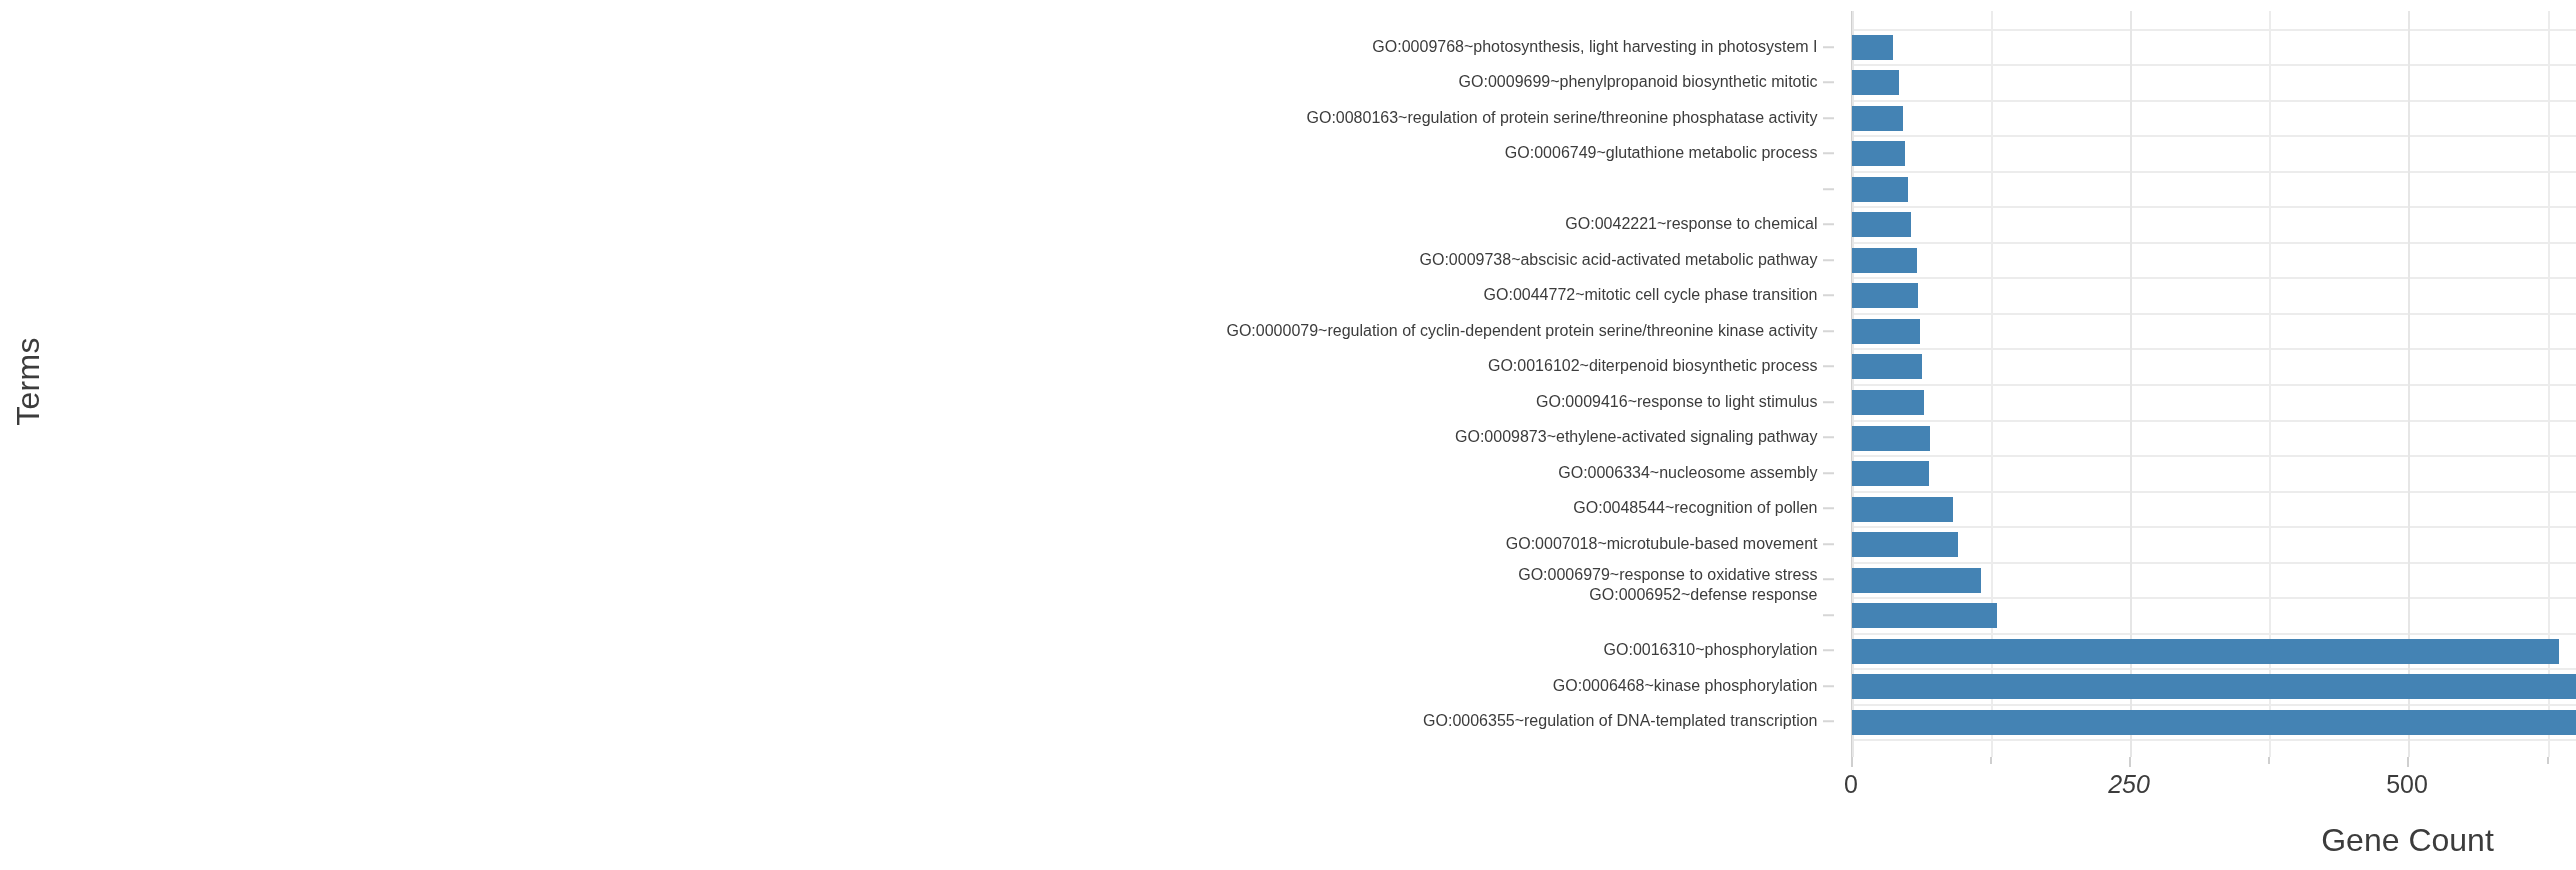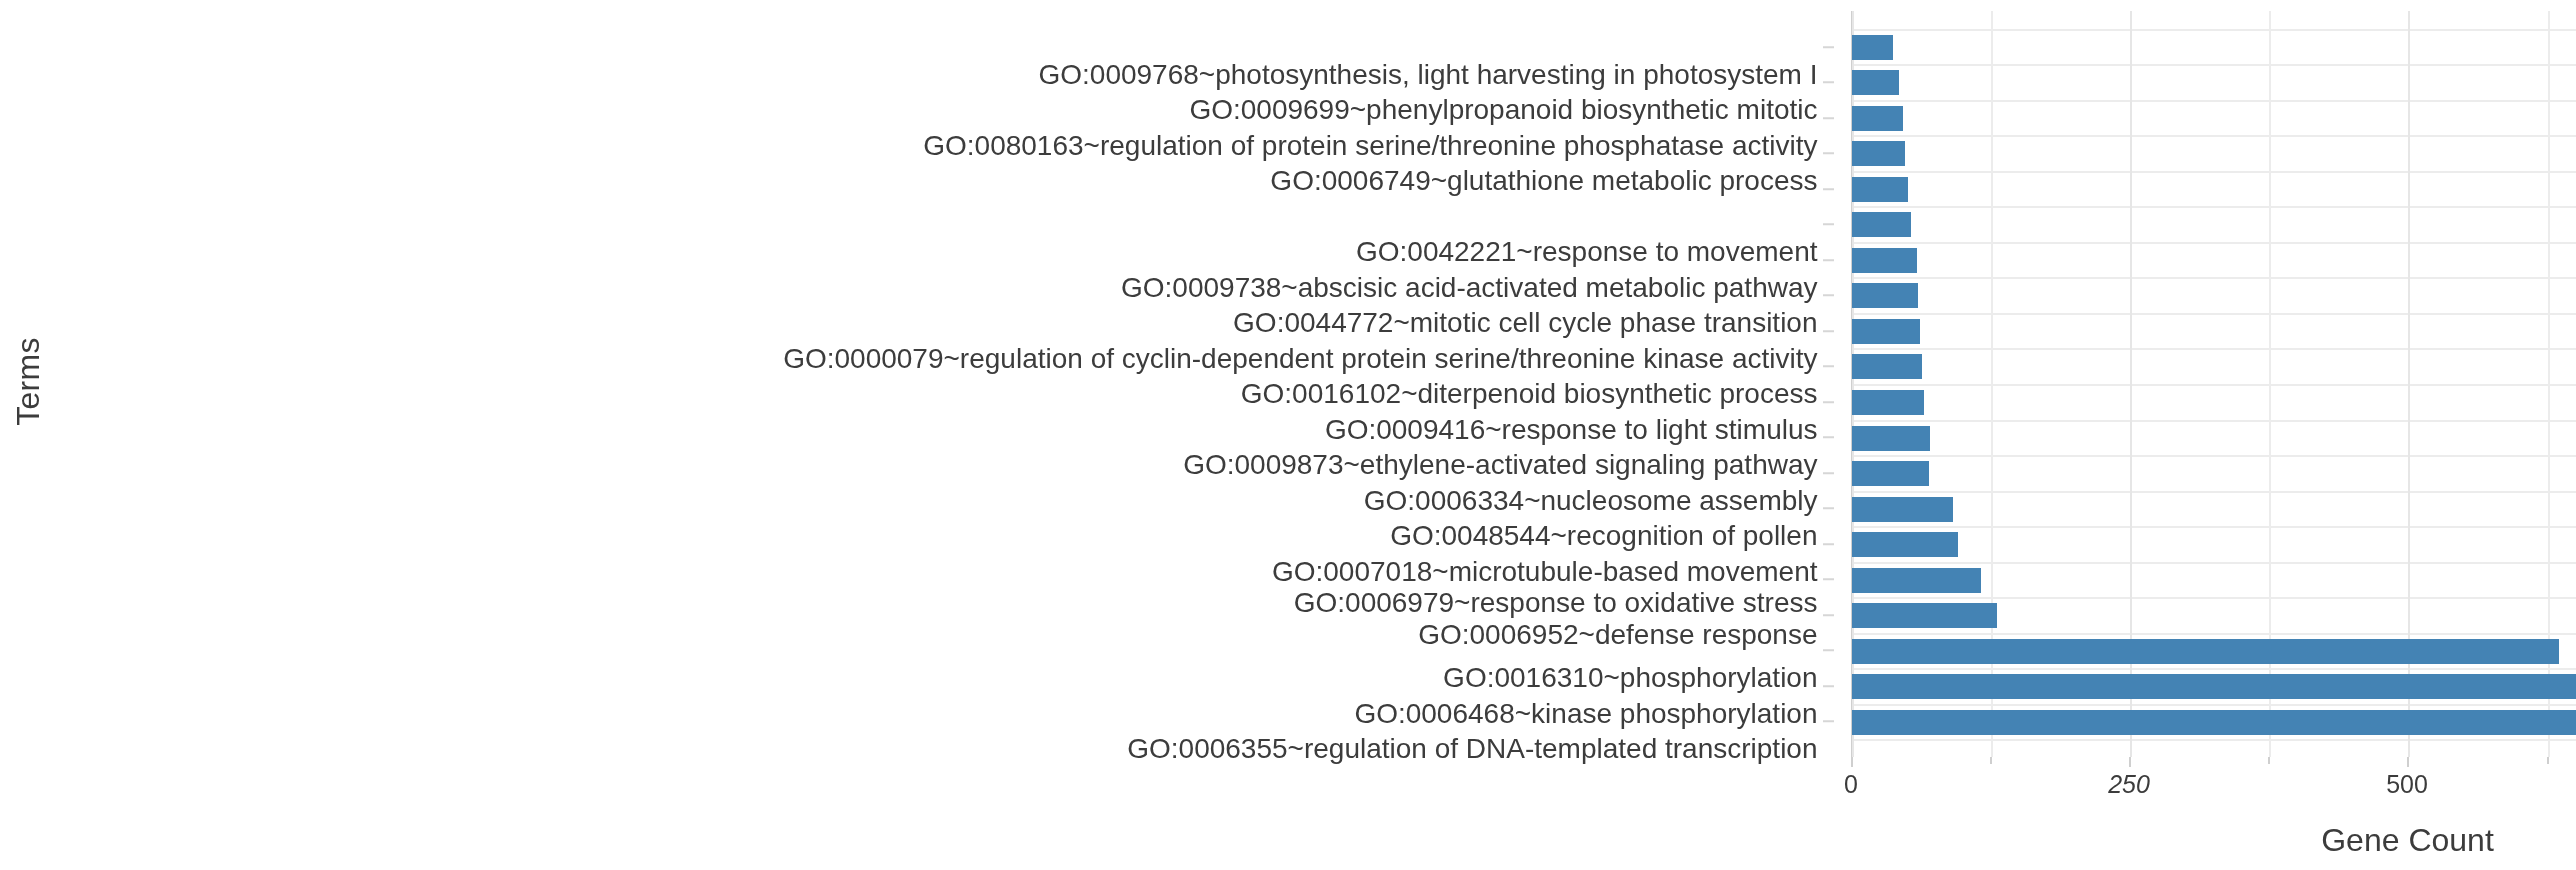--- a/index.html
+++ b/index.html
@@ -84,24 +84,23 @@
     left: 0;
     top: 11.3px;
     width: 1834px;
     height: 746px;
   }
   #ylabels .tick-text {
     position: absolute;
     right: 16.5px;
     transform: translateY(-50%);
     white-space: nowrap;
-    font-size: 28px;
+    font-size: 16px;
     color: #3c3c3c;
     line-height: 1;
-    margin-top: 28px;
   }
   #ylabels .tick-mark {
     position: absolute;
     right: 0px;
     width: 11.3px;
     height: 1.5px;
     background: #d6d6d6;
     transform: translateY(-50%);
   }
 
@@ -151,21 +150,21 @@
   <div id="ylabels">
       <div class="tick-text" style="top: 36px;">GO:0009768~photosynthesis, light harvesting in photosystem I</div>
       <div class="tick-mark" style="top: 36px;"></div>
       <div class="tick-text" style="top: 71px;">GO:0009699~phenylpropanoid biosynthetic mitotic</div>
       <div class="tick-mark" style="top: 71px;"></div>
       <div class="tick-text" style="top: 107px;">GO:0080163~regulation of protein serine/threonine phosphatase activity</div>
       <div class="tick-mark" style="top: 107px;"></div>
       <div class="tick-text" style="top: 142px;">GO:0006749~glutathione metabolic process</div>
       <div class="tick-mark" style="top: 142px;"></div>
       <div class="tick-mark" style="top: 178px;"></div>
-      <div class="tick-text" style="top: 213px;">GO:0042221~response to movement</div>
+      <div class="tick-text" style="top: 213px;">GO:0042221~response to chemical</div>
       <div class="tick-mark" style="top: 213px;"></div>
       <div class="tick-text" style="top: 249px;">GO:0009738~abscisic acid-activated metabolic pathway</div>
       <div class="tick-mark" style="top: 249px;"></div>
       <div class="tick-text" style="top: 284px;">GO:0044772~mitotic cell cycle phase transition</div>
       <div class="tick-mark" style="top: 284px;"></div>
       <div class="tick-text" style="top: 320px;">GO:0000079~regulation of cyclin-dependent protein serine/threonine kinase activity</div>
       <div class="tick-mark" style="top: 320px;"></div>
       <div class="tick-text" style="top: 355px;">GO:0016102~diterpenoid biosynthetic process</div>
       <div class="tick-mark" style="top: 355px;"></div>
       <div class="tick-text" style="top: 391px;">GO:0009416~response to light stimulus</div>
@@ -173,21 +172,21 @@
       <div class="tick-text" style="top: 426px;">GO:0009873~ethylene-activated signaling pathway</div>
       <div class="tick-mark" style="top: 426px;"></div>
       <div class="tick-text" style="top: 462px;">GO:0006334~nucleosome assembly</div>
       <div class="tick-mark" style="top: 462px;"></div>
       <div class="tick-text" style="top: 497px;">GO:0048544~recognition of pollen</div>
       <div class="tick-mark" style="top: 497px;"></div>
       <div class="tick-text" style="top: 533px;">GO:0007018~microtubule-based movement</div>
       <div class="tick-mark" style="top: 533px;"></div>
       <div class="tick-text" style="top: 564px;">GO:0006979~response to oxidative stress</div>
       <div class="tick-mark" style="top: 568px;"></div>
-      <div class="tick-text" style="top: 596px; text-align: center;">GO:0006952~defense response</div>
+      <div class="tick-text" style="top: 584px; text-align: center;">GO:0006952~defense response</div>
       <div class="tick-mark" style="top: 604px;"></div>
       <div class="tick-text" style="top: 639px;">GO:0016310~phosphorylation</div>
       <div class="tick-mark" style="top: 639px;"></div>
       <div class="tick-text" style="top: 675px;">GO:0006468~kinase phosphorylation</div>
       <div class="tick-mark" style="top: 675px;"></div>
       <div class="tick-text" style="top: 710px;">GO:0006355~regulation of DNA-templated transcription</div>
       <div class="tick-mark" style="top: 710px;"></div>
     </div>
 
   <div id="plot">

